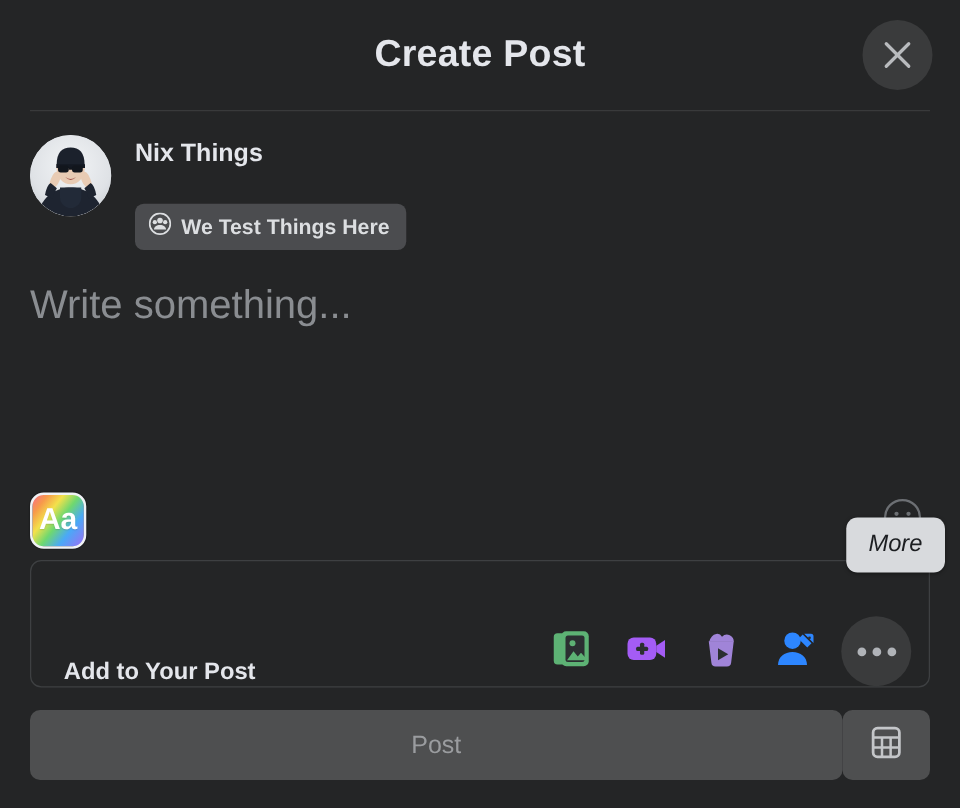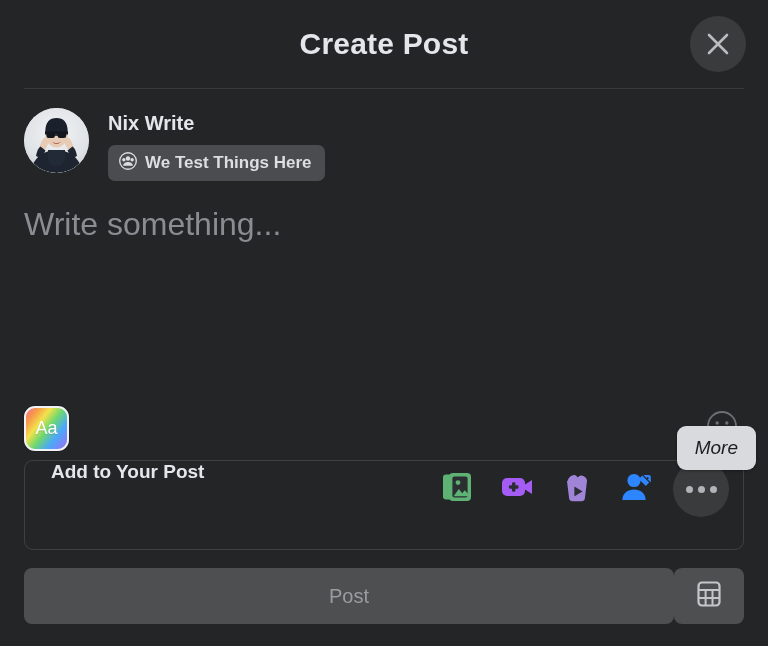--- a/index.html
+++ b/index.html
@@ -89,21 +89,21 @@
   }
 
   .author-name {
     font-size: 20px;
     font-weight: bold;
     color: #e4e6eb;
     line-height: 24px;
   }
 
   .audience-badge {
-    margin-top: 10px;
+    margin-top: 28px;
     display: inline-flex;
     align-items: center;
     gap: 8px;
     background: #4b4c4f;
     border-radius: 7px;
     padding: 7px 13px 7px 11px;
     cursor: pointer;
   }
 
   .audience-label {
@@ -154,22 +154,22 @@
       #4aa9f7 72%,
       #9d6ef5 100%);
     display: flex;
     align-items: center;
     justify-content: center;
     cursor: pointer;
     box-shadow: 0 0 0 1px rgba(0,0,0,0.15);
   }
 
   .bg-button-label {
-    font-size: 18px;
-    font-weight: normal;
+    font-size: 24px;
+    font-weight: bold;
     color: #ffffff;
     line-height: 18px;
     text-shadow: 0 1px 1px rgba(0,0,0,0.12);
   }
 
   .emoji-button {
     width: 36px;
     height: 36px;
     display: flex;
     align-items: center;
@@ -179,25 +179,25 @@
   }
 
   
   .add-section-wrap {
     padding: 0 24px;
     flex: 0 0 auto;
     position: relative;
   }
 
   .add-section {
-    height: 90px;
+    height: 102px;
     border: 1px solid #3e4042;
     border-radius: 9px;
     display: flex;
-    align-items: flex-start;
+    align-items: flex-end;
     justify-content: space-between;
     padding: 0 14px 0 26px;
   }
 
   .add-label {
     font-size: 19px;
     font-weight: bold;
     color: #e4e6eb;
   }
 
@@ -341,21 +341,21 @@
           <path d="M28 33.4 q4.6 3.6 9 0 q-4.4 5.2 -9 0 z" fill="#9c4b43"></path>
 
           <path d="M15.5 39 q2.5 -9 5.6 -9.6 q2.2 -0.3 1.4 2.4 q2.6 1.6 1.2 4.6 q-1.3 3.6 -3.6 5.4 z" fill="#e8cbb4"></path>
           <path d="M49.5 39 q-2.5 -9 -5.6 -9.6 q-2.2 -0.3 -1.4 2.4 q-2.6 1.6 -1.2 4.6 q1.3 3.6 3.6 5.4 z" fill="#e8cbb4"></path>
           <path d="M12 48 q1.5 -8 4.5 -9.6 l5 4.2 q-2.6 4 -3.4 8.4 z" fill="#1e2430"></path>
           <path d="M53 48 q-1.5 -8 -4.5 -9.6 l-5 4.2 q2.6 4 3.4 8.4 z" fill="#1e2430"></path>
         </g>
       </svg>
     </div>
     <div class="author-meta">
-      <div class="author-name">Nix Write</div>
+      <div class="author-name">Nix Things</div>
       <div class="audience-badge">
         <span>
           <svg width="18" height="18" viewBox="0 0 20 20">
             <circle cx="10" cy="10" r="9.2" fill="none" stroke="#dcdee1" stroke-width="1.5"></circle>
             <circle cx="10" cy="7.1" r="2.5" fill="#dcdee1"></circle>
             <circle cx="5.4" cy="8.6" r="1.9" fill="#dcdee1"></circle>
             <circle cx="14.6" cy="8.6" r="1.9" fill="#dcdee1"></circle>
             <path d="M4.6 15.2 c0 -2.6 2.4 -4.2 5.4 -4.2 c3 0 5.4 1.6 5.4 4.2 z" fill="#dcdee1"></path>
           </svg>
         </span>

